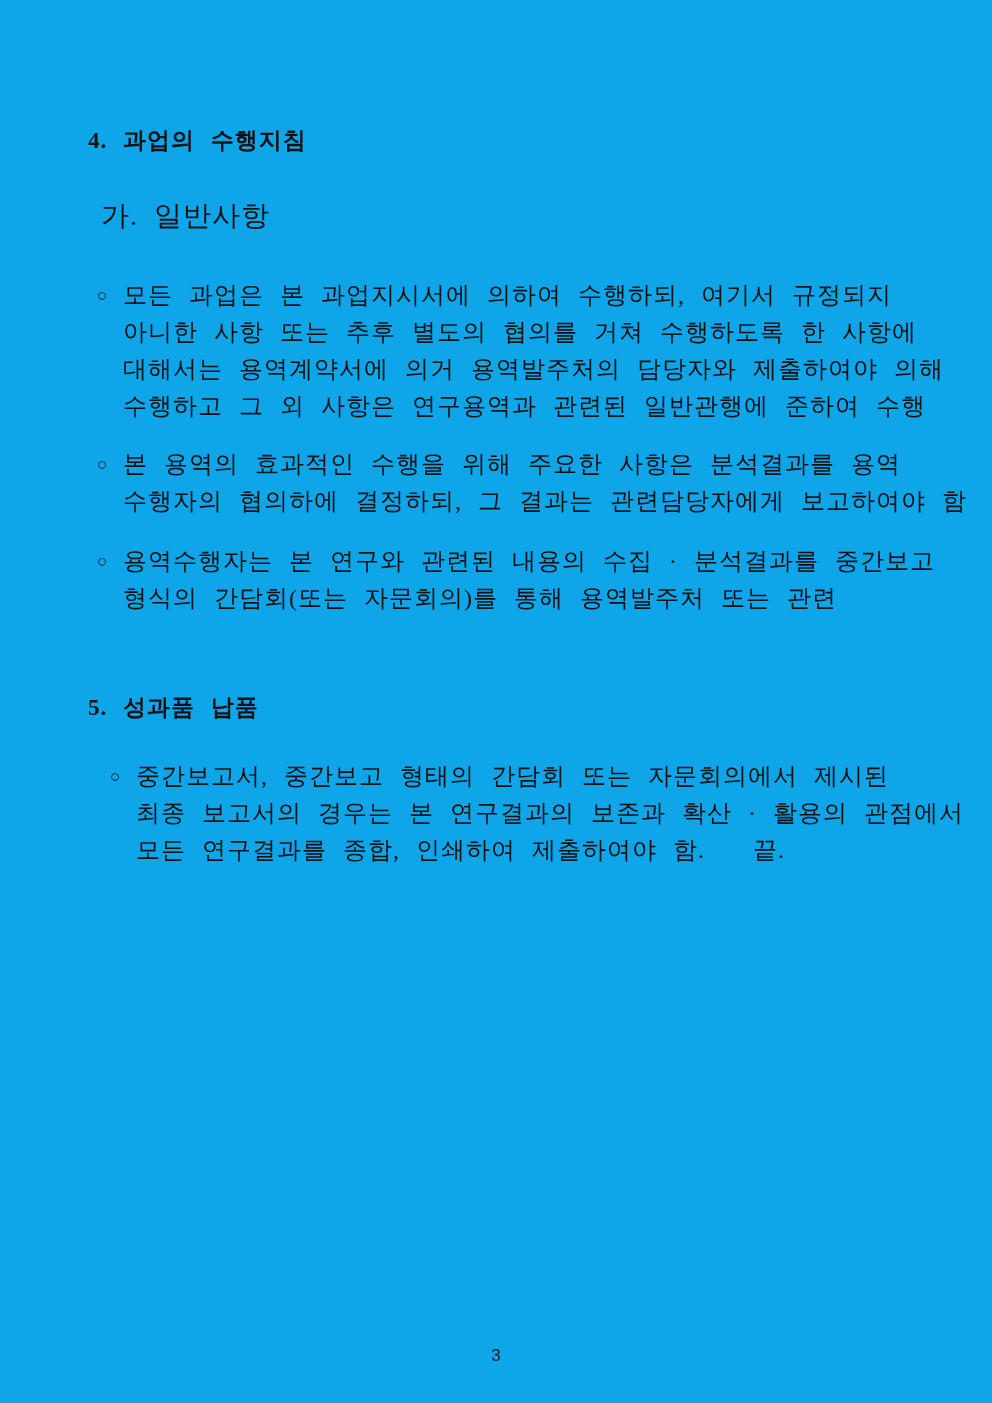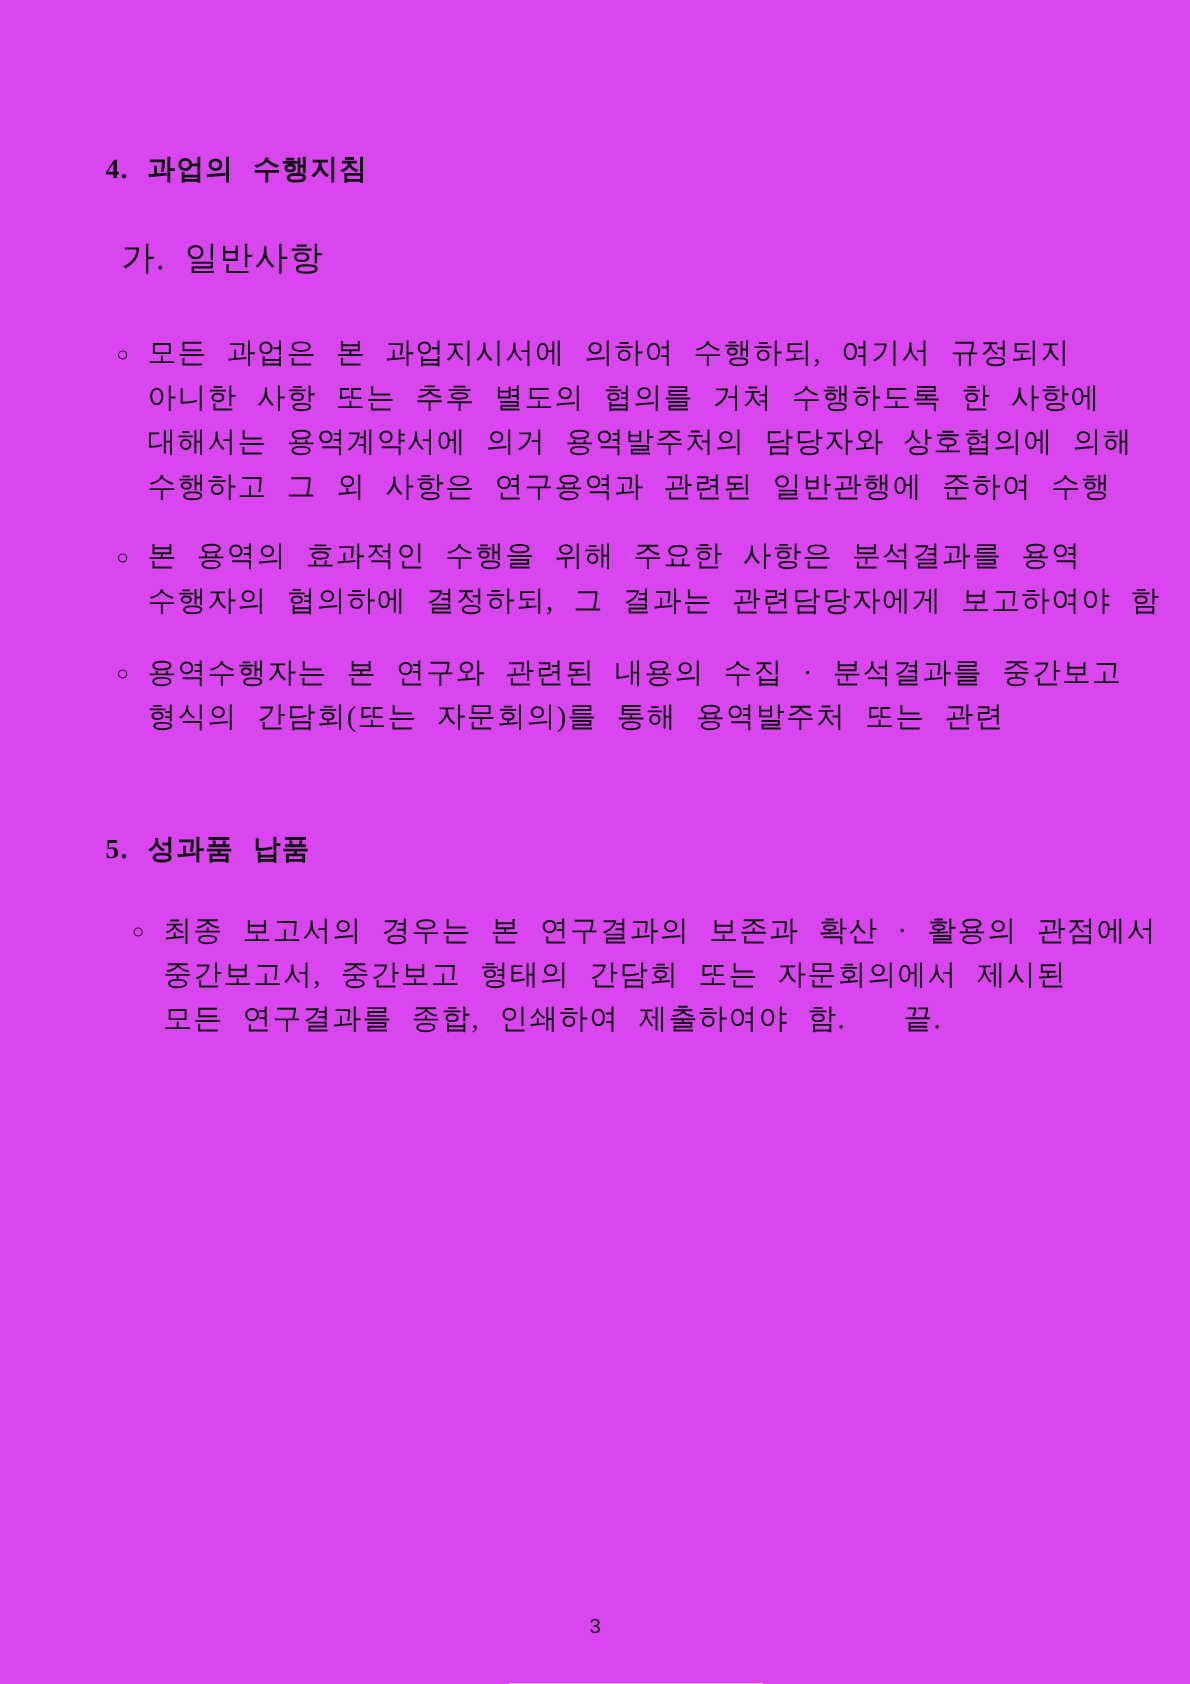--- a/index.html
+++ b/index.html
@@ -5,21 +5,21 @@
   html, body {
     margin: 0;
     padding: 0;
     background: #ffffff;
   }
   .doc {
     position: relative;
     width: 992px;
     height: 1403px;
     margin: 0 auto;
-    background: #d946ef;
+    background: #0ea5e9;
     color: #111111;
     font-family: "Liberation Serif", "DejaVu Serif", serif;
     box-sizing: border-box;
     padding: 126px 106px 4px 88px;
     overflow: hidden;
   }
   .h-main {
     font-size: 23px;
     font-weight: bold;
     line-height: 30px;
@@ -85,21 +85,21 @@
 
   <div class="h-main">4. 과업의 수행지침</div>
 
   <div class="h-sub ga">가. 일반사항</div>
 
   <div class="bullet mt-first">
     <span class="marker">○</span>
     <div class="btext">
       <div class="line">모든 과업은 본 과업지시서에 의하여 수행하되, 여기서 규정되지</div>
       <div class="line">아니한 사항 또는 추후 별도의 협의를 거쳐 수행하도록 한 사항에</div>
-      <div class="line">대해서는 용역계약서에 의거 용역발주처의 담당자와 상호협의에 의해</div>
+      <div class="line">대해서는 용역계약서에 의거 용역발주처의 담당자와 제출하여야 의해</div>
       <div class="line">수행하고 그 외 사항은 연구용역과 관련된 일반관행에 준하여 수행</div>
     </div>
   </div>
 
 
   <div class="bullet mt-sub1">
     <span class="marker">○</span>
     <div class="btext">
       <div class="line">본 용역의 효과적인 수행을 위해 주요한 사항은 분석결과를 용역</div>
       <div class="line">수행자의 협의하에 결정하되, 그 결과는 관련담당자에게 보고하여야 함</div>
@@ -112,21 +112,21 @@
       <div class="line">용역수행자는 본 연구와 관련된 내용의 수집 · 분석결과를 중간보고</div>
       <div class="line">형식의 간담회(또는 자문회의)를 통해 용역발주처 또는 관련</div>
     </div>
   </div>
 
   <div class="h-main s5">5. 성과품 납품</div>
 
   <div class="bullet mt-s5">
     <span class="marker">○</span>
     <div class="btext">
+      <div class="line">중간보고서, 중간보고 형태의 간담회 또는 자문회의에서 제시된</div>
       <div class="line">최종 보고서의 경우는 본 연구결과의 보존과 확산 · 활용의 관점에서</div>
-      <div class="line">중간보고서, 중간보고 형태의 간담회 또는 자문회의에서 제시된</div>
       <div class="line">모든 연구결과를 종합, 인쇄하여 제출하여야 함.   끝.</div>
     </div>
   </div>
 
   <div class="page-num">3</div>
 
 </div>
 
 </body></html>

